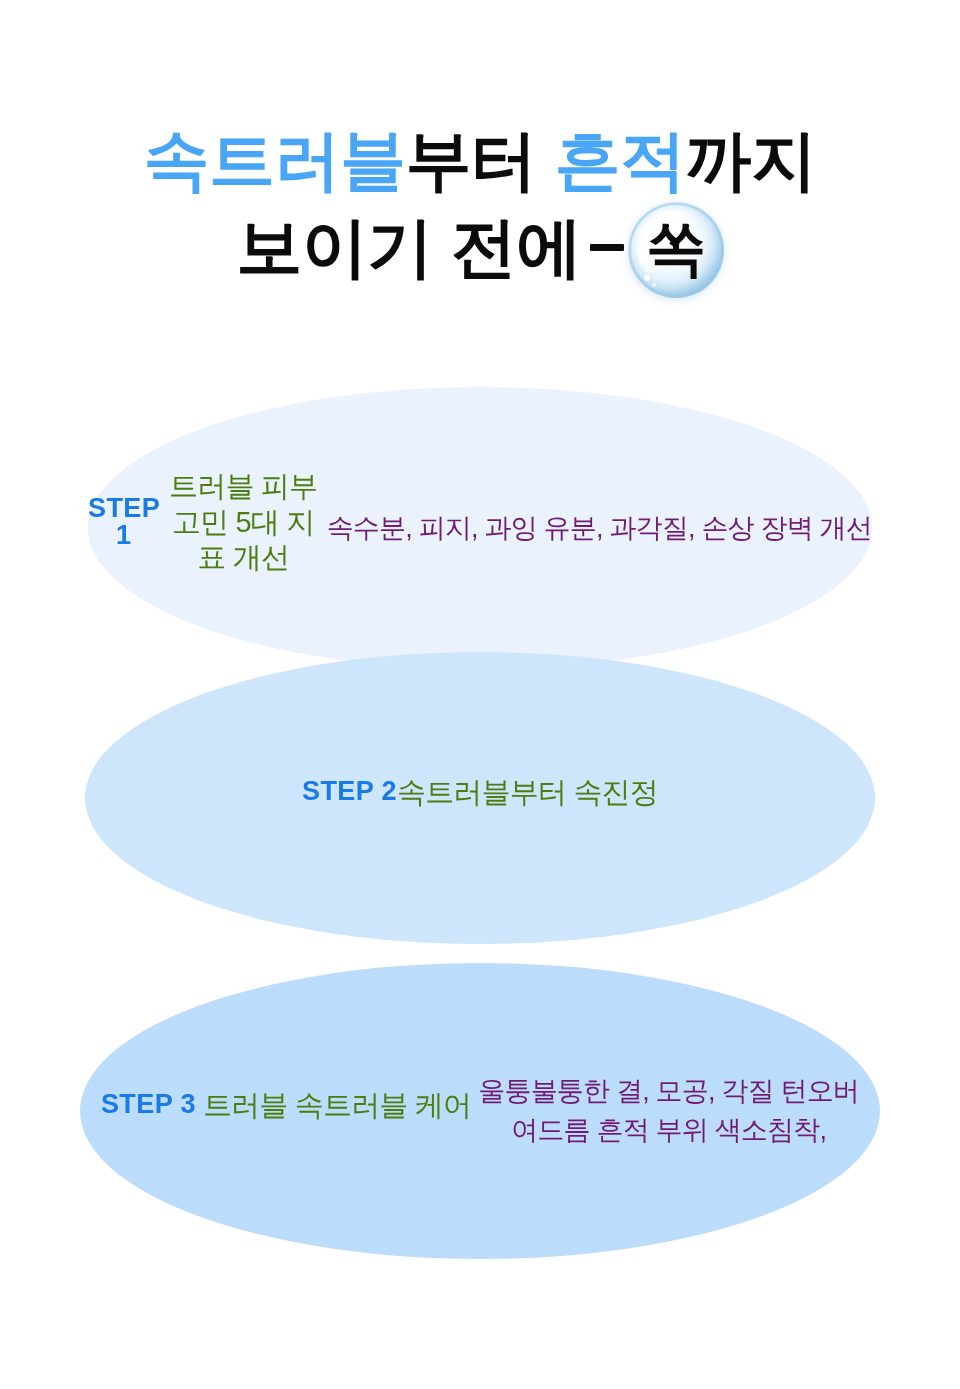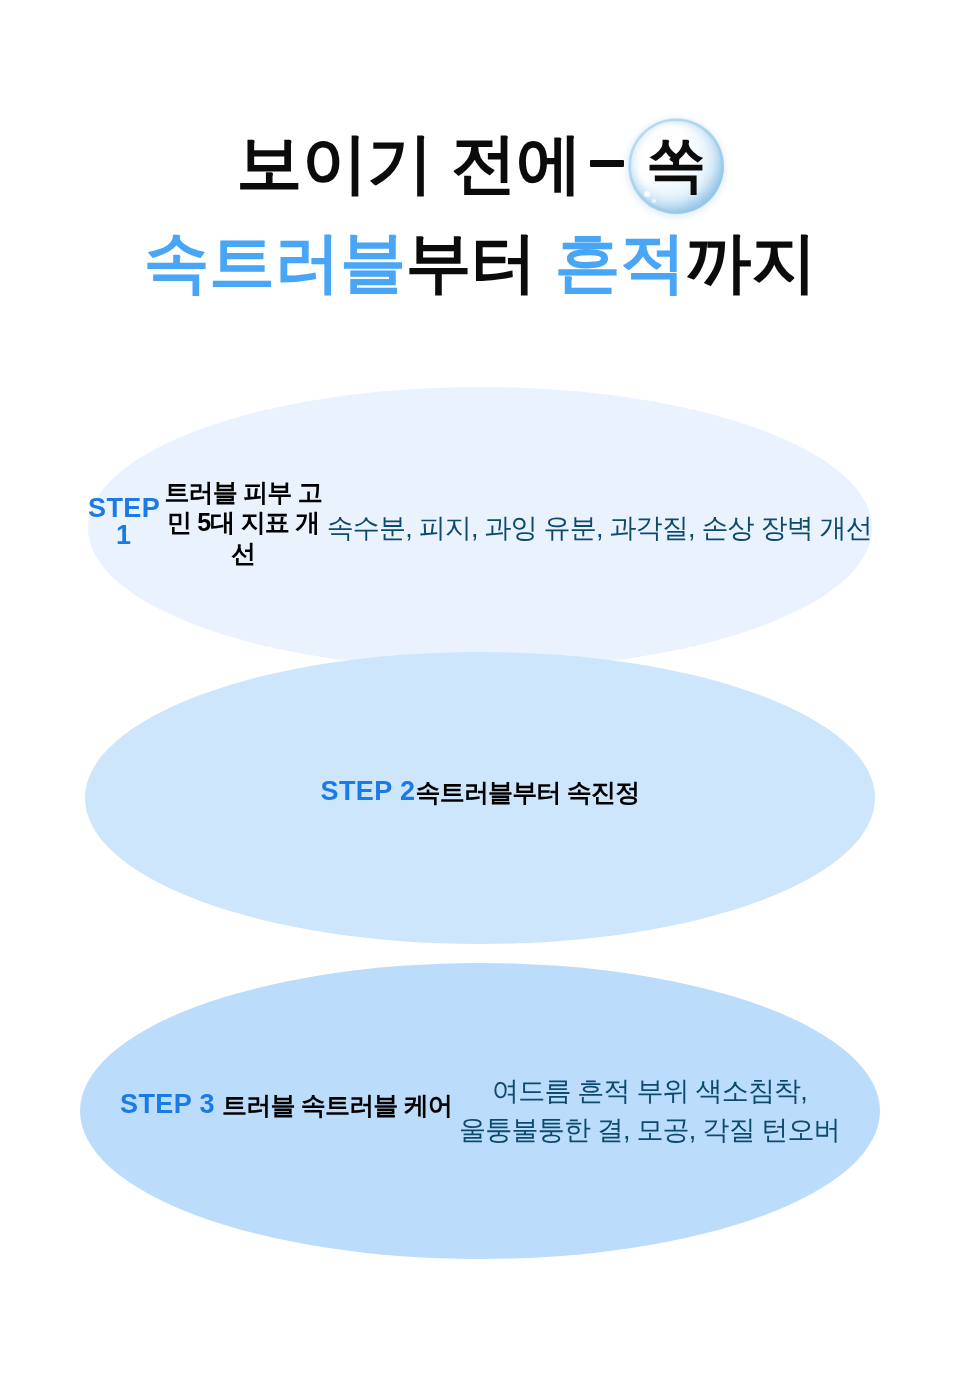--- a/index.html
+++ b/index.html
@@ -183,57 +183,57 @@
 
   .step-label {
     font-size: 27px;
     font-weight: 700;
     letter-spacing: 0.4px;
     color: #1a7ae8;
     margin-bottom: 13px;
     line-height: 1;
   }
   .step-heading {
-    font-size: 25px;
-    font-weight: 700;
-    color: #000000;
+    font-size: 29px;
+    font-weight: 400;
+    color: #4d7c0f;
     line-height: 1.22;
     letter-spacing: -0.8px;
     margin-bottom: 11px;
   }
   .step-desc {
     font-size: 27px;
     font-weight: 400;
-    color: #0c4a6e;
+    color: #701a75;
     line-height: 1.44;
     letter-spacing: -0.8px;
   }
   .step-desc div { white-space: nowrap; }
 </style>
 </head>
 <body>
 
 <div class="headline">
+
+  <div class="headline-line headline-line-2">
+    <span class="tx-blue">속트러블</span><span class="tx-black">부터 </span><span class="tx-blue">흔적</span><span class="tx-black">까지</span>
+  </div>
 
   <div class="headline-line headline-line-1">
     <span class="tx-black">보이기 전에</span><span class="dash"></span><span class="bubble-wrap">
       <span class="bubble"></span>
       <span class="bubble-rim"></span>
       <span class="bubble-hl-top"></span>
       <span class="bubble-hl-main"></span>
       <span class="bubble-dot-a"></span>
       <span class="bubble-dot-b"></span>
       <span class="bubble-text">쏙</span>
     </span>
   </div>
 
-  <div class="headline-line headline-line-2">
-    <span class="tx-blue">속트러블</span><span class="tx-black">부터 </span><span class="tx-blue">흔적</span><span class="tx-black">까지</span>
-  </div>
-
 </div>
 
 <div class="steps">
 
   <div class="step step-1">
     <div class="step-label">STEP 1</div>
     <div class="step-heading">트러블 피부 고민 5대 지표 개선</div>
     <div class="step-desc">
       <div>속수분, 피지, 과잉 유분, 과각질, 손상 장벽 개선</div>
     </div>
@@ -241,18 +241,18 @@
 
   <div class="step step-2">
     <div class="step-label">STEP 2</div>
     <div class="step-heading">속트러블부터 속진정</div>
   </div>
 
   <div class="step step-3">
     <div class="step-label">STEP 3</div>
     <div class="step-heading">트러블 속트러블 케어</div>
     <div class="step-desc">
+      <div>울퉁불퉁한 결, 모공, 각질 턴오버</div>
       <div>여드름 흔적 부위 색소침착,</div>
-      <div>울퉁불퉁한 결, 모공, 각질 턴오버</div>
     </div>
   </div>
 
 </div>
 
 </body></html>

